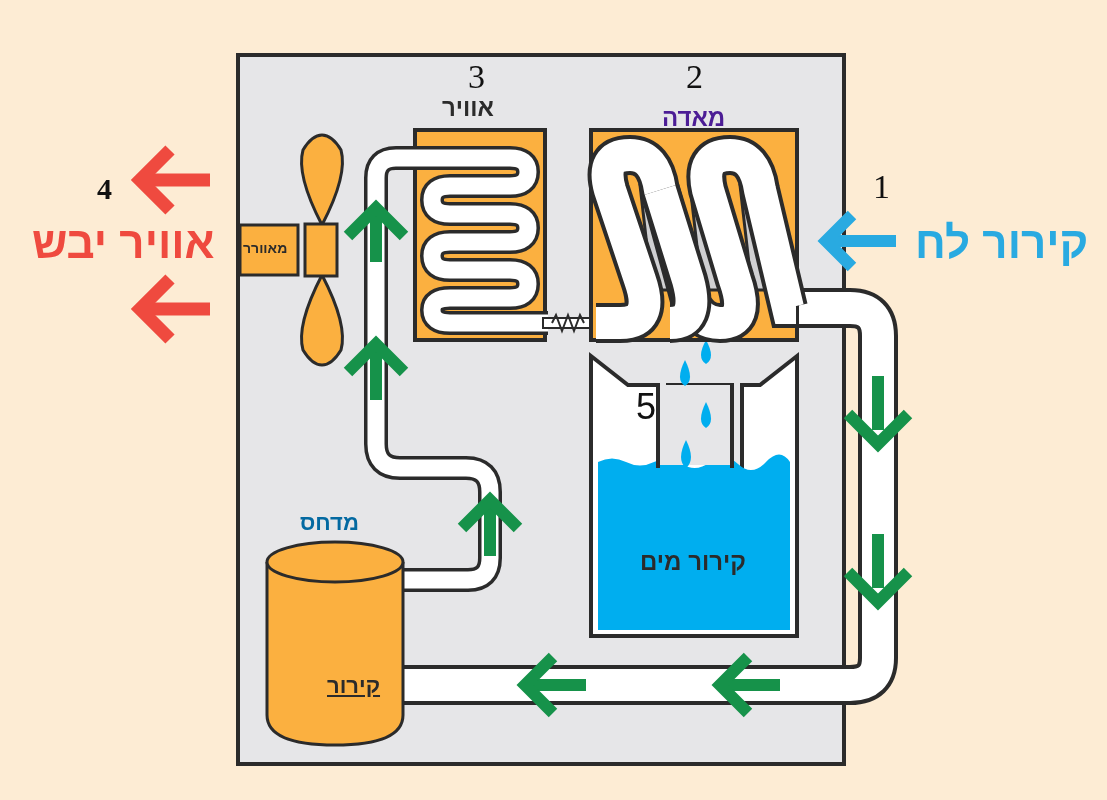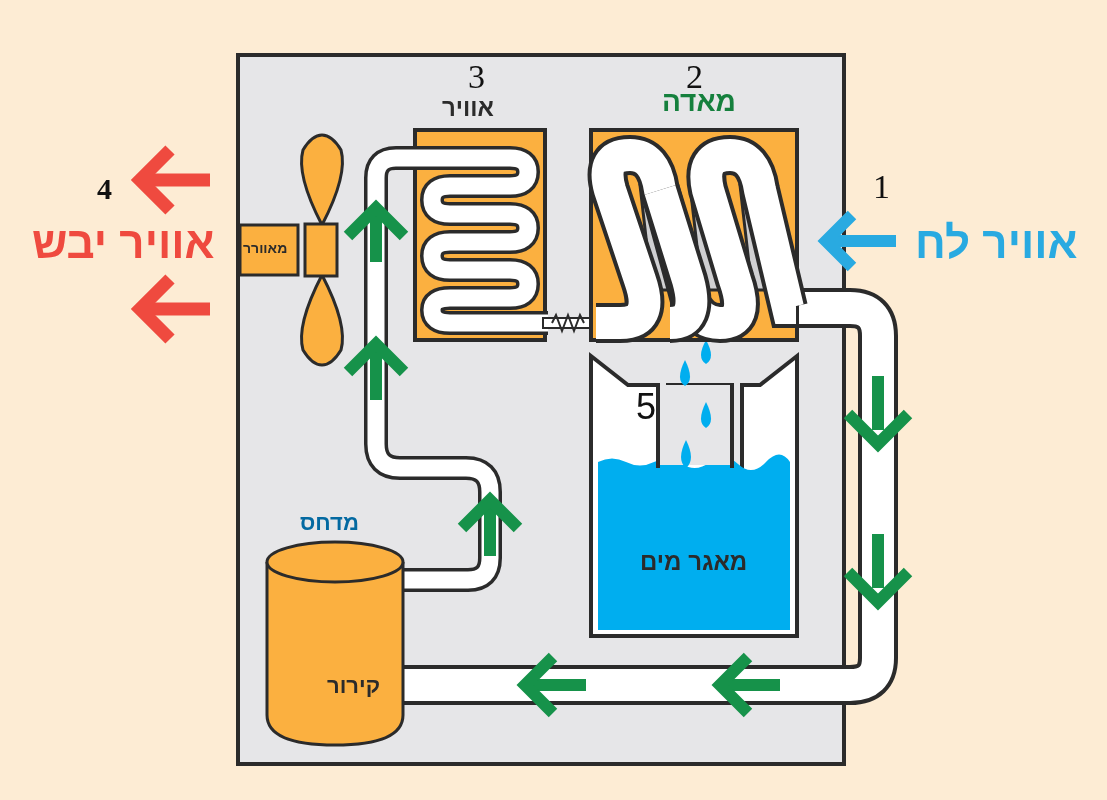--- a/index.html
+++ b/index.html
@@ -120,30 +120,30 @@
     <path d="M210 180 L140 180"></path>
       <path d="M170 150 L140 180 L170 210"></path>
   </g>
   <g fill="none" stroke="#ef4a3f" stroke-width="13">
     <path d="M210 309 L140 309"></path>
       <path d="M170 279 L140 309 L170 339"></path>
   </g>
 </svg>
 
 <div class="num" style="left:873px;top:168px;font-size:34px;">1</div>
-<div class="lbl" style="left:915px;top:218px;font-size:44px;color:#29aae1;">אוויר לח</div>
+<div class="lbl" style="left:915px;top:218px;font-size:44px;color:#29aae1;">קירור לח</div>
 
 <div class="num" style="left:97px;top:172px;font-size:30px;font-weight:bold;">4</div>
 <div class="lbl" style="left:26px;top:218px;font-size:44px;color:#ef4a3f;margin-left:6px;">אוויר יבש</div>
 
 <div class="num" style="left:468px;top:58px;font-size:34px;">3</div>
 <div class="lbl" style="left:442px;top:94px;font-size:24px;color:#2b2b2b;">אוויר</div>
 
 <div class="num" style="left:686px;top:58px;font-size:34px;">2</div>
-<div class="lbl" style="left:662px;top:86px;font-size:28px;color:#15803d;">מאדה</div>
+<div class="lbl" style="left:662px;top:104px;font-size:24px;color:#4c1d95;">מאדה</div>
 
 <div class="lbl" style="left:243px;top:240px;font-size:14px;color:#2b2b2b;">מאוורר</div>
 
 <div class="lbl" style="left:300px;top:510px;font-size:22px;color:#0369a1;">מדחס</div>
-<div class="lbl" style="left:327px;top:673px;font-size:22px;color:#2b2b2b;">קירור</div>
+<div class="lbl" style="left:327px;top:673px;font-size:22px;color:#2b2b2b;text-decoration:underline;">קירור</div>
 
 <div class="num" style="left:636px;top:386px;font-size:36px;font-family:'Liberation Sans',sans-serif;">5</div>
-<div class="lbl" style="left:640px;top:548px;font-size:24px;color:#2b2b2b;">מאגר מים</div>
+<div class="lbl" style="left:640px;top:548px;font-size:24px;color:#2b2b2b;">קירור מים</div>
 
 </body></html>

